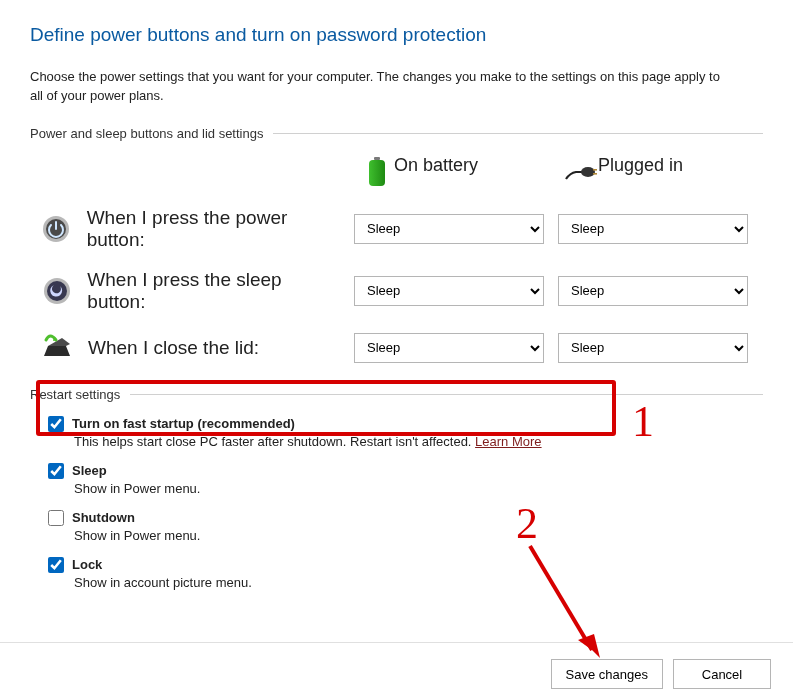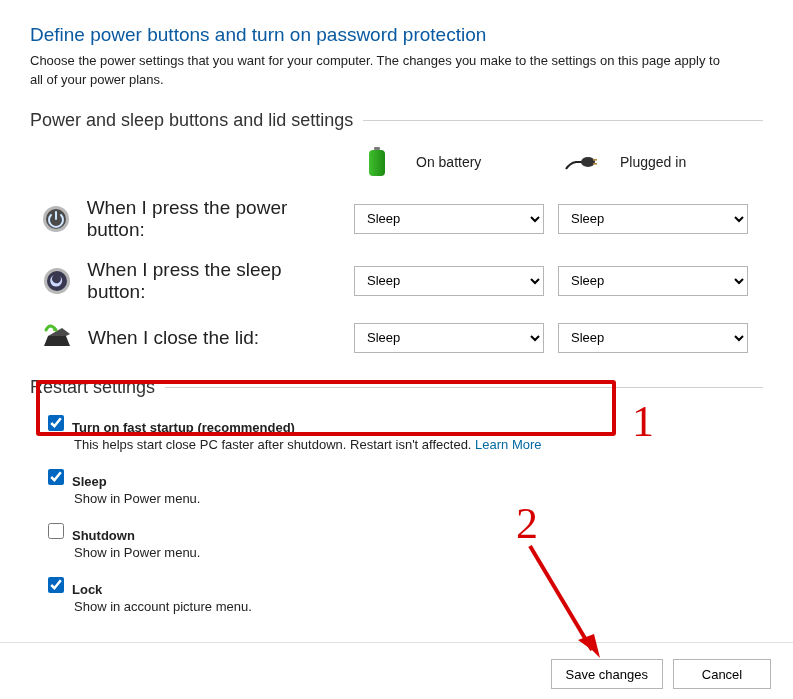--- a/index.html
+++ b/index.html
@@ -10,30 +10,30 @@
     background: #fff;
     width: 793px;
     height: 699px;
     padding: 24px 30px 14px 30px;
     position: relative;
   }
   .title {
     color: #0a5aa1;
     font-size: 19px;
     font-weight: 400;
-    margin-bottom: 6px;
+    margin-bottom: 22px;
   }
   .subtitle {
     font-size: 13px;
     line-height: 1.45;
     margin-bottom: 20px;
     max-width: 700px;
   }
   .section-label {
-    font-size: 18px;
+    font-size: 13px;
     color: #333;
     margin-bottom: 14px;
     display: flex;
     align-items: center;
   }
   .section-label::after {
     content: "";
     flex: 1;
     height: 1px;
     background: #d0d0d0;
@@ -43,23 +43,23 @@
     display: grid;
     grid-template-columns: 300px 190px 190px;
     column-gap: 14px;
     row-gap: 18px;
     align-items: center;
     margin-bottom: 22px;
     margin-left: 10px;
   }
   .col-header {
     display: flex;
-    align-items: center;
-    gap: 22px;
-    font-size: 14px;
+    align-items: flex-start;
+    gap: 0;
+    font-size: 18px;
     justify-content: flex-start;
     padding-left: 6px;
   }
   .row-label {
     display: flex;
     align-items: center;
     gap: 14px;
     font-size: 19px;
   }
   .row-icon {
@@ -85,29 +85,29 @@
     margin-bottom: 14px;
   }
   .opt-row {
     display: flex;
     align-items: center;
     gap: 8px;
   }
   .opt-label {
     font-weight: 600;
     font-size: 13px;
-    margin-top: 8px;
   }
   .opt-desc {
     font-size: 13px;
     margin-left: 26px;
     margin-top: 2px;
   }
   .learn-link {
-    color: #0369a1;
+    color: #7f1d1d;
+    text-decoration: underline;
     cursor: pointer;
   }
   input.chk {
     width: 16px;
     height: 16px;
     accent-color: #0067c0;
   }
   .highlight-box {
     position: absolute;
     border: 4px solid #d60000;

